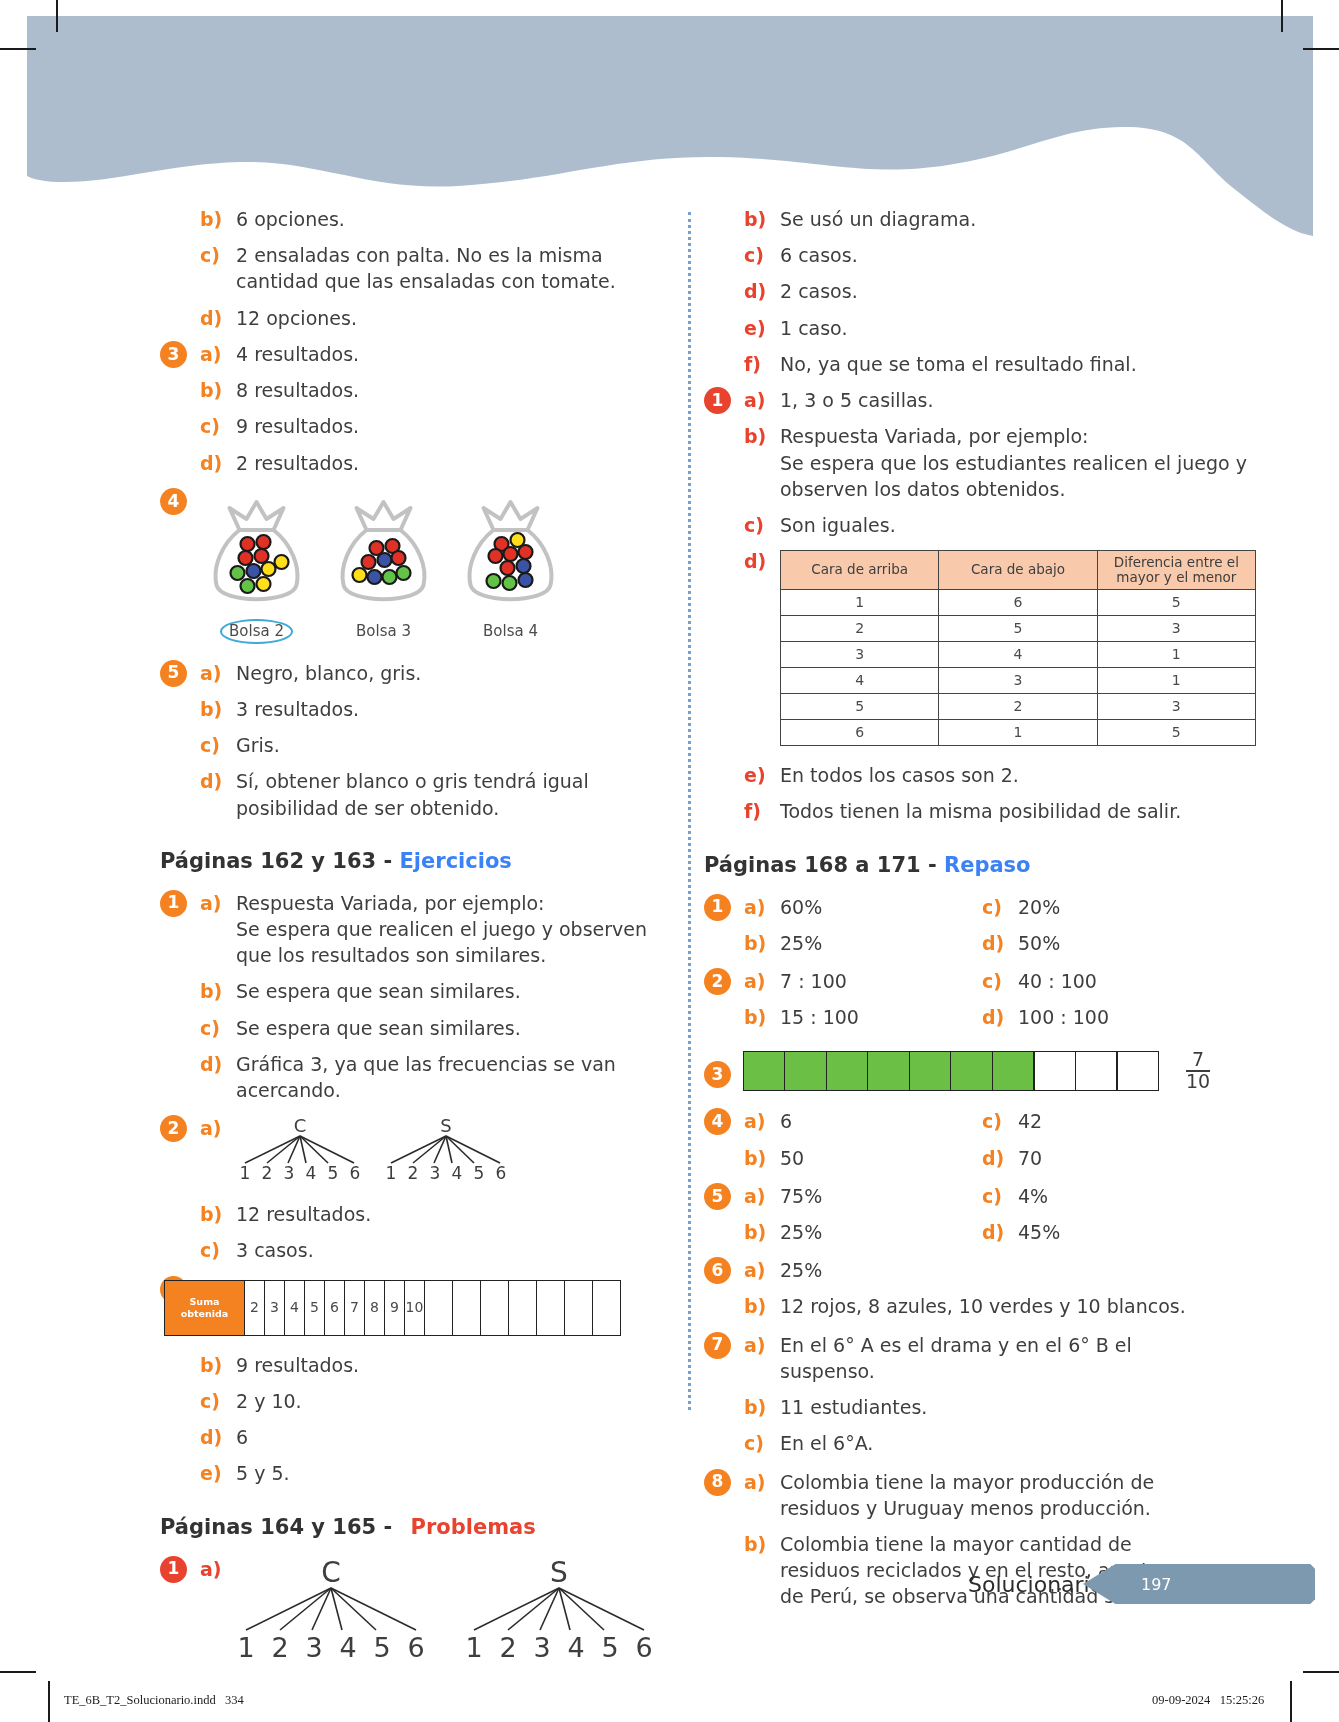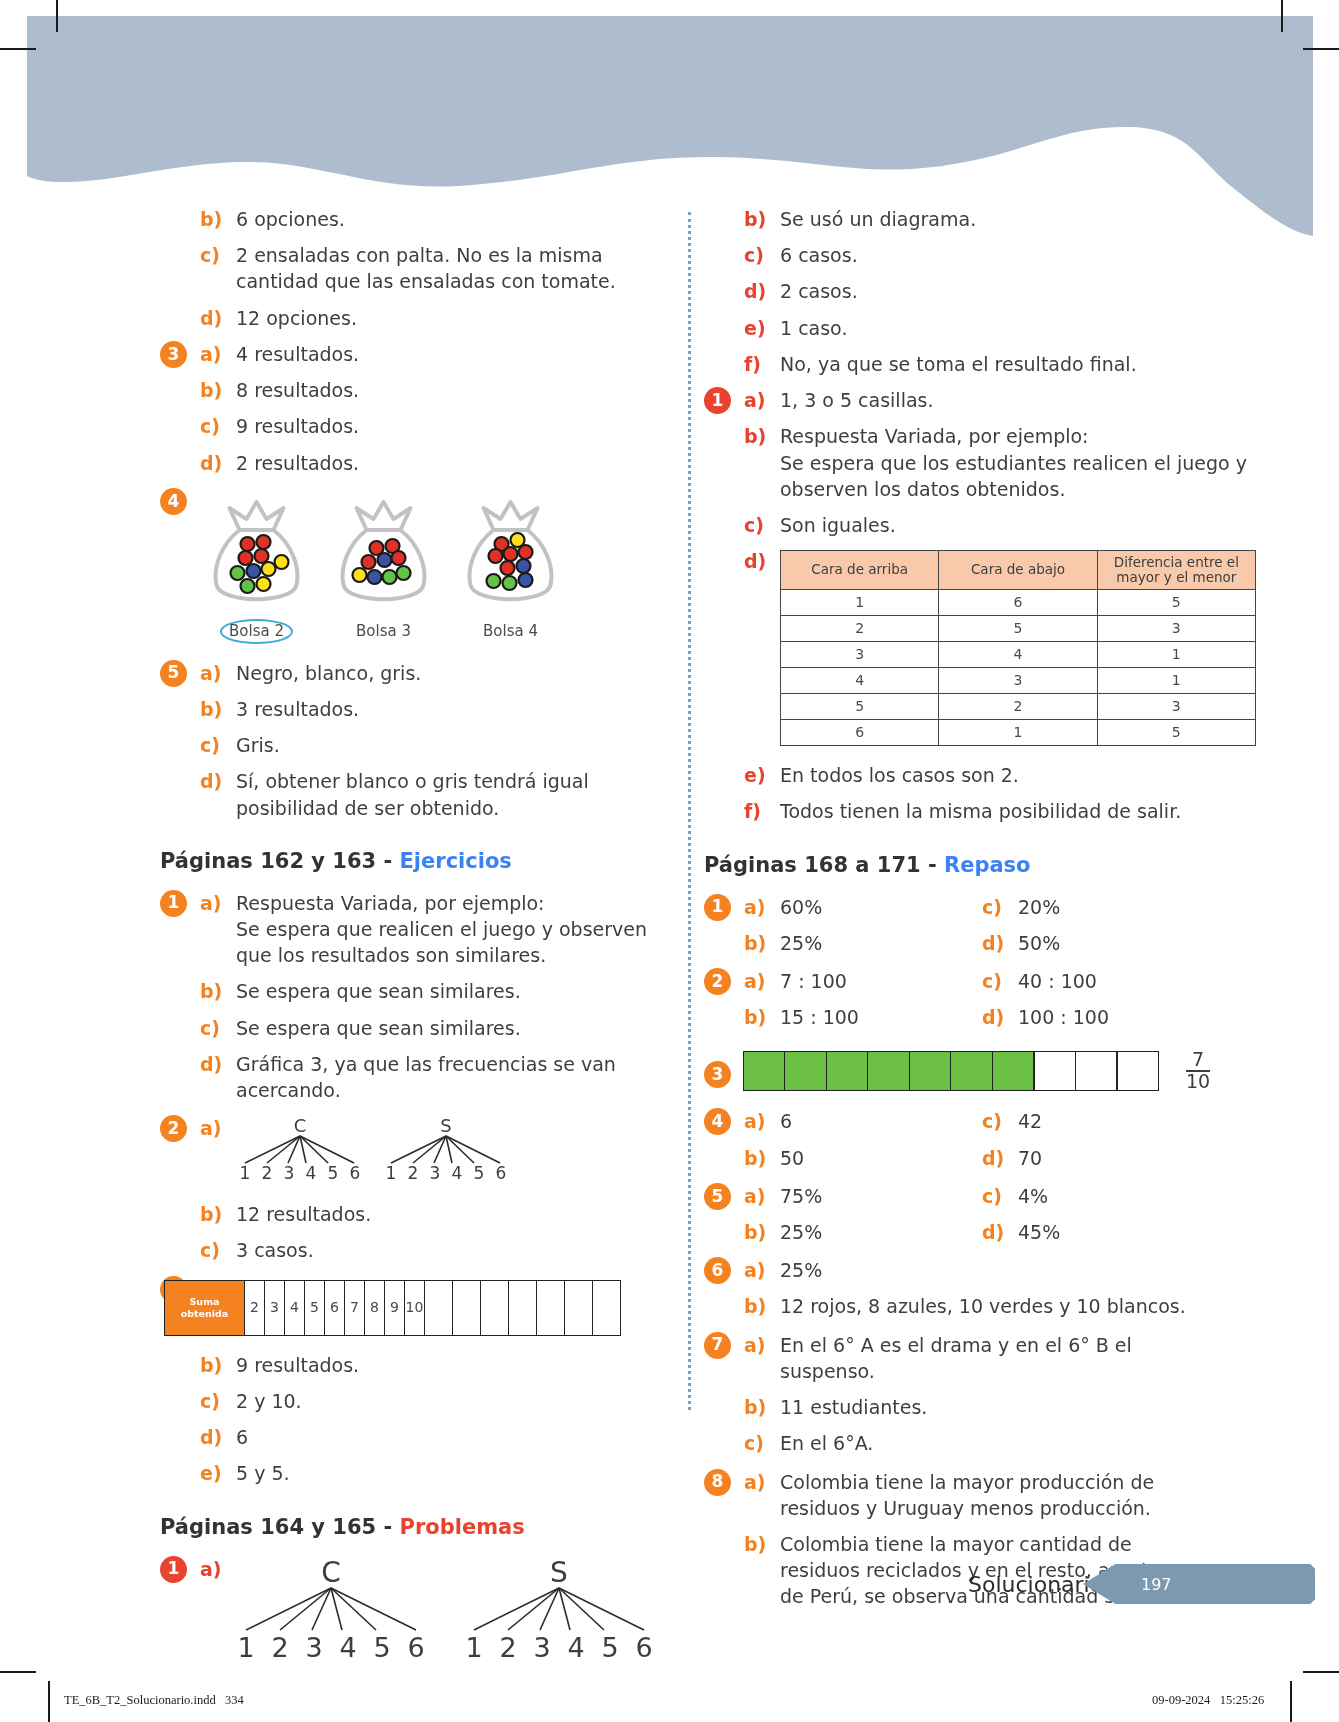--- a/index.html
+++ b/index.html
@@ -22,21 +22,21 @@
   .ans .text{flex:1;}
   .indent{margin-left:40px;}
   .qrow{display:flex;gap:13px;margin:2px 0 0 0;}
   .qnum{flex:0 0 27px;width:27px;height:27px;border-radius:50%;color:#fff;font-weight:bold;
         font-size:17px;display:flex;align-items:center;justify-content:center;margin-top:0px;}
   .qnum.orange{background:#f58220;}
   .qnum.red{background:#e8432e;}
   .qbody{flex:1;}
   .heading{font-weight:bold;font-size:21px;color:#333;margin:16px 0 14px 0;}
   .heading .accent-orange{color:#3b82f6;}
-  .heading .accent-red{color:#e8432e;}
+  .heading .accent-red{color:#e8432e;margin-left:11px;}
   
   .bags{display:flex;gap:14px;margin:4px 0 14px 0;}
   .bag{width:113px;text-align:center;}
   .bag-label{font-size:15px;color:#4c4c4c;margin-top:2px;display:inline-block;padding:0 7px;}
   .bag-label.hl{border:2px solid #3fa9d8;border-radius:50%;}
   
   .trees{display:flex;gap:18px;margin:2px 0 8px 0;}
   .tree-line{stroke:#2b2b2b;stroke-width:1.6;}
   .tree-text{fill:#3e3e3e;}
   

